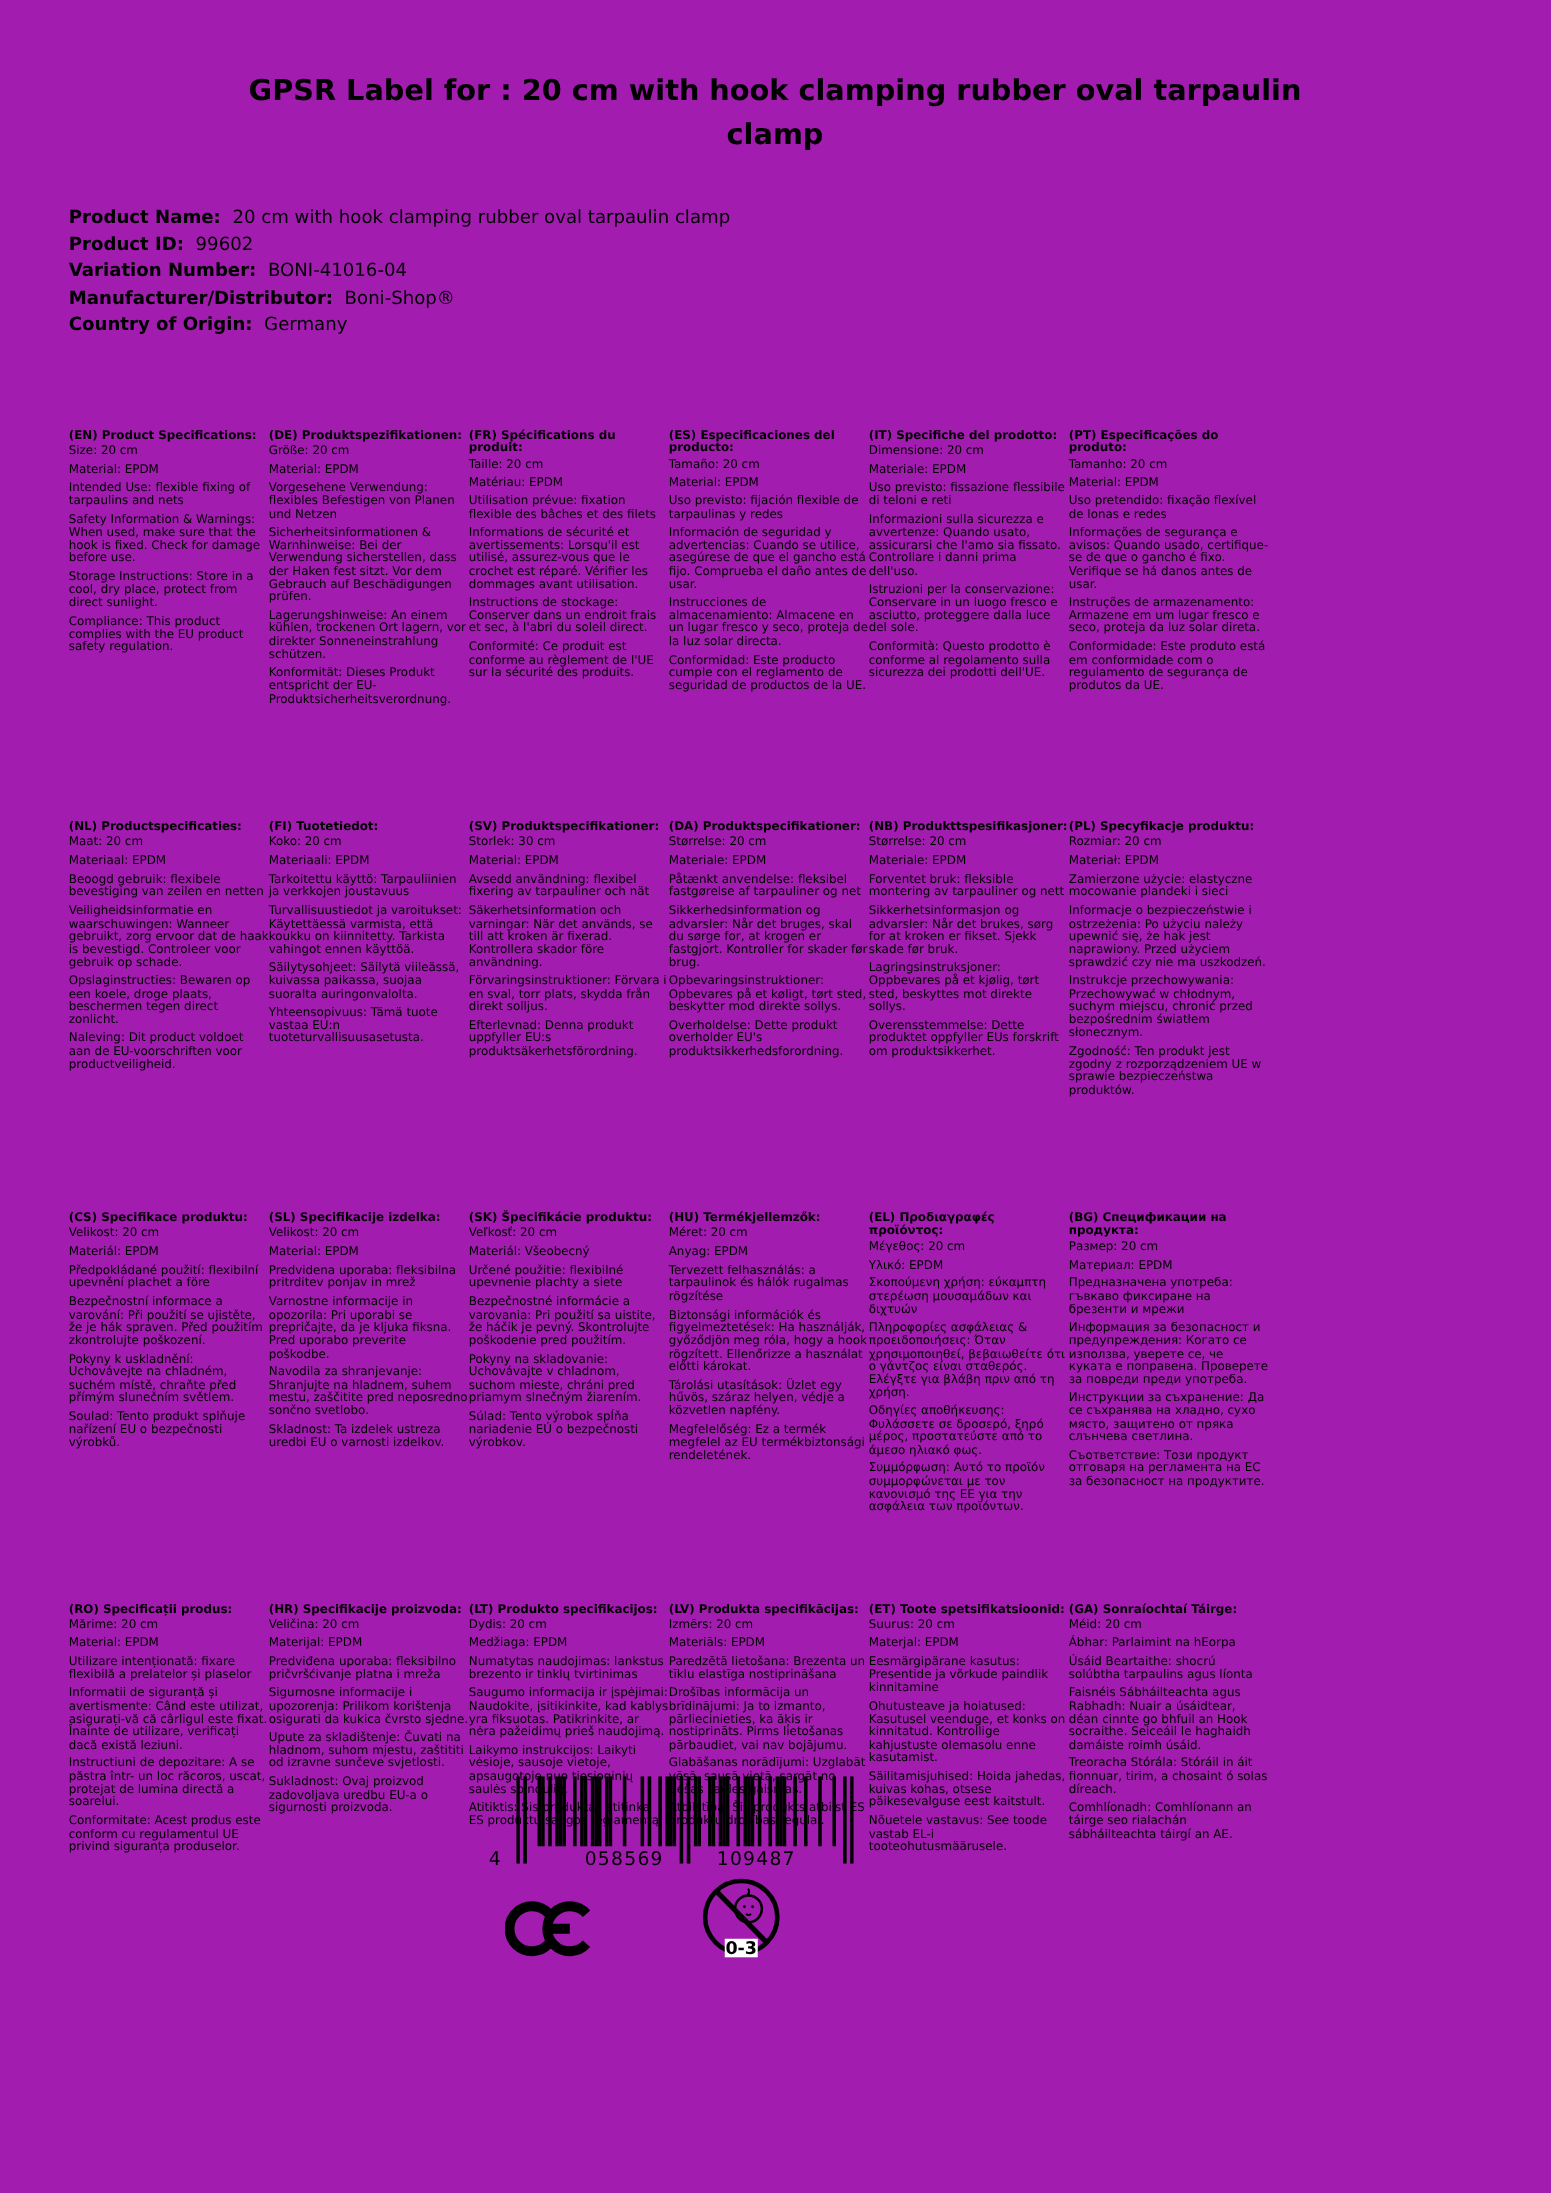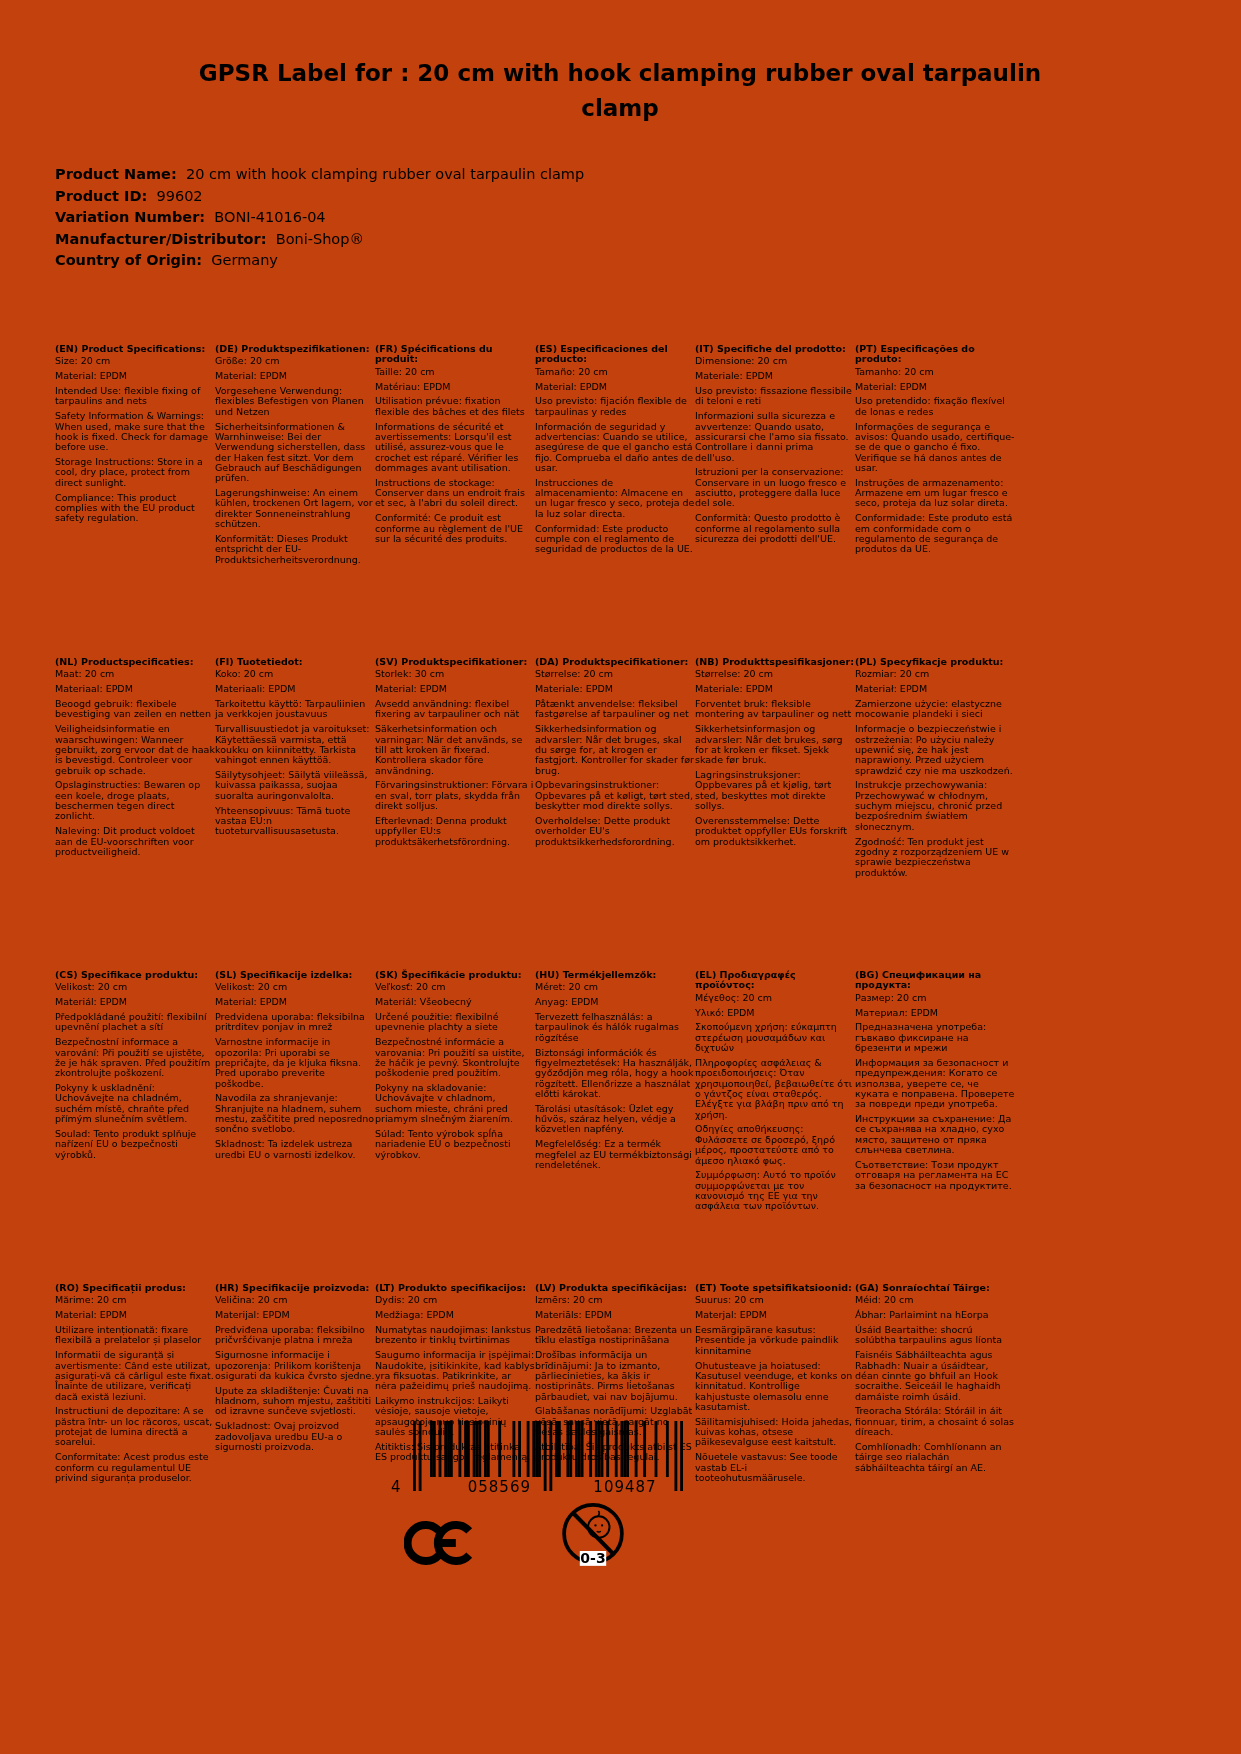--- a/index.html
+++ b/index.html
@@ -1,33 +1,33 @@
 <!DOCTYPE html>
 <html><head>
 <meta charset="utf-8">
 <style>
   html,body{margin:0;padding:0;background:#fff;}
-  .page{position:relative;width:1241px;height:1754px;background:#c2410c;color:#000;
+  .page{position:relative;width:1241px;height:1754px;background:#a21caf;color:#000;
         font-family:"DejaVu Sans","Liberation Sans",sans-serif;overflow:hidden;}
   .title{position:absolute;top:56px;left:190px;width:860px;margin:0;text-align:center;
          font-size:23px;font-weight:bold;line-height:1.5;}
   .product-info{position:absolute;top:164px;left:55px;font-size:14.5px;line-height:21.5px;}
   .pi-label{font-weight:bold;}
   .language-grid{position:absolute;top:338px;left:55px;width:1140px;display:grid;
                  grid-template-columns:repeat(6,160px);
                  grid-template-rows:313px 313px 313px auto;}
   .lang-block{font-size:9.5px;line-height:1.09;padding-top:6px;}
   .lang-header{font-weight:bold;margin:0 0 2px 0;overflow-wrap:break-word;}
   .lang-p{margin:0 0 4.5px 0;overflow-wrap:break-word;word-break:break-word;}
   .barcode-area{position:absolute;left:391px;top:1421px;width:292px;height:95px;}
   .barcode-svg{position:absolute;left:22px;top:0;width:270px;height:70px;fill:#000;}
   .bd{position:absolute;top:57px;font-size:15px;}
   .bd-first{left:0;}
   .bd-left{left:40px;width:100px;text-align:right;letter-spacing:1px;}
-  .bd-right{left:184px;width:100px;text-align:center;letter-spacing:1px;}
+  .bd-right{left:164px;width:100px;text-align:center;letter-spacing:1px;}
   .ce-mark{position:absolute;left:404px;top:1516px;}
   .age-warning{position:absolute;left:560px;top:1499px;}
   .age-text{font-size:17px;font-weight:bold;font-family:"DejaVu Sans",sans-serif;}
 </style>
 </head>
 <body>
 
 <div class="page">
 
   <h1 class="title">GPSR Label for : 20 cm with hook clamping rubber oval tarpaulin clamp</h1>
@@ -146,21 +146,21 @@
         <p class="lang-p">Materiał: EPDM</p>
         <p class="lang-p">Zamierzone użycie: elastyczne mocowanie plandeki i sieci</p>
         <p class="lang-p">Informacje o bezpieczeństwie i ostrzeżenia: Po użyciu należy upewnić się, że hak jest naprawiony. Przed użyciem sprawdzić czy nie ma uszkodzeń.</p>
         <p class="lang-p">Instrukcje przechowywania: Przechowywać w chłodnym, suchym miejscu, chronić przed bezpośrednim światłem słonecznym.</p>
         <p class="lang-p">Zgodność: Ten produkt jest zgodny z rozporządzeniem UE w sprawie bezpieczeństwa produktów.</p>
       </div>
       <div class="lang-block">
         <div class="lang-header">(CS) Specifikace produktu:</div>
         <p class="lang-p">Velikost: 20 cm</p>
         <p class="lang-p">Materiál: EPDM</p>
-        <p class="lang-p">Předpokládané použití: flexibilní upevnění plachet a sítí</p>
+        <p class="lang-p">Předpokládané použití: flexibilní upevnění plachet a före</p>
         <p class="lang-p">Bezpečnostní informace a varování: Při použití se ujistěte, že je hák spraven. Před použitím zkontrolujte poškození.</p>
         <p class="lang-p">Pokyny k uskladnění: Uchovávejte na chladném, suchém místě, chraňte před přímým slunečním světlem.</p>
         <p class="lang-p">Soulad: Tento produkt splňuje nařízení EU o bezpečnosti výrobků.</p>
       </div>
       <div class="lang-block">
         <div class="lang-header">(SL) Specifikacije izdelka:</div>
         <p class="lang-p">Velikost: 20 cm</p>
         <p class="lang-p">Material: EPDM</p>
         <p class="lang-p">Predvidena uporaba: fleksibilna pritrditev ponjav in mrež</p>
         <p class="lang-p">Varnostne informacije in opozorila: Pri uporabi se prepričajte, da je kljuka fiksna. Pred uporabo preverite poškodbe.</p>

